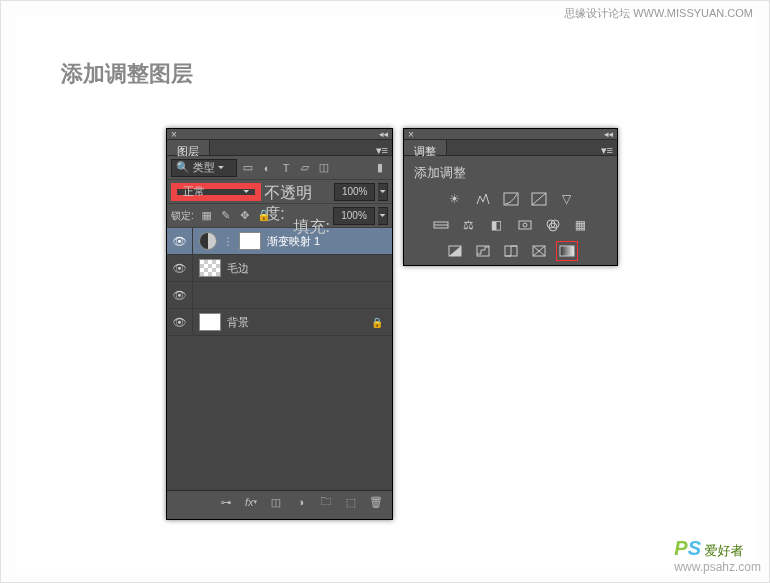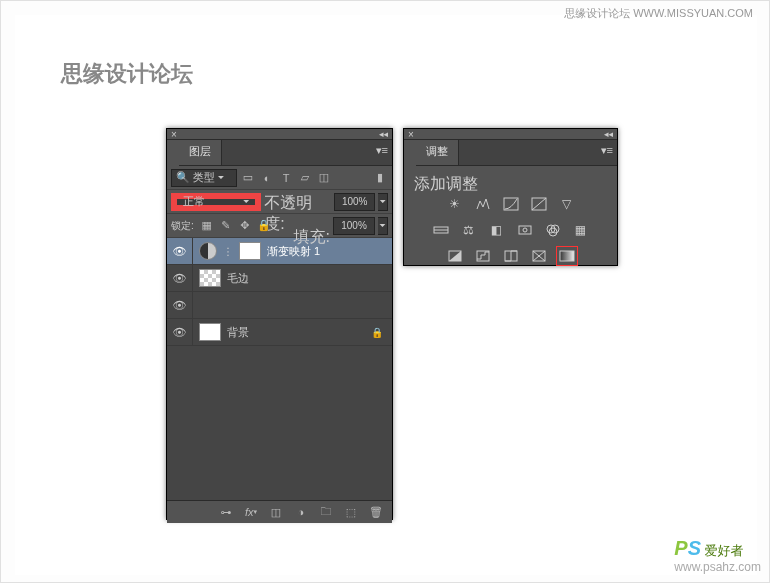--- a/index.html
+++ b/index.html
@@ -56,27 +56,26 @@
     background: #535353;
     display: flex;
     justify-content: space-between;
     align-items: center;
     padding: 0 4px;
     border-bottom: 1px solid #2a2a2a;
   }
   .close-x { color: #ccc; font-size: 10px; cursor:pointer; }
   .collapse-arrows { color: #ccc; font-size: 9px; cursor:pointer; }
   .tabbar {
-    height: 26px;
+    height: 16px;
     display: flex;
     align-items: stretch;
     background: #424242;
     border-bottom: 1px solid #2a2a2a;
     position: relative;
-    margin-left: 12px;
   }
   .tab {
     padding: 4px 10px;
     background: #535353;
     color: #e0e0e0;
     font-size: 11px;
     border-right: 1px solid #2a2a2a;
   }
   .tab-menu {
     position: absolute;
@@ -174,40 +173,40 @@
     display: flex;
     align-items: center;
     justify-content: flex-end;
     gap: 9px;
     padding: 0 8px;
     background: #535353;
   }
 
   
   .adjust-body { padding: 8px 10px; }
-  .adjust-label { font-size: 16px; color: #d0d0d0; }
+  .adjust-label { font-size: 13px; color: #d0d0d0; margin-bottom: 8px;}
   .adjust-icons { display:flex; flex-direction:column; gap:8px; align-items:center;}
   .adjust-row { display:flex; gap:8px; justify-content:center;}
   .adj-btn {
     width: 20px; height: 18px;
     display: flex; align-items:center; justify-content:center;
     color: #ccc;
     font-size: 12px;
     cursor: pointer;
   }
   .adj-btn.highlight { box-shadow: 0 0 0 1px #ff3333; }
   .adj-btn svg { width: 16px; height: 14px; }
 </style>
 </head>
 <body>
 
 <div class="canvas-edge"></div>
 
 <div class="watermark-top">思缘设计论坛  WWW.MISSYUAN.COM</div>
-<div class="page-title">思缘设计论坛</div>
+<div class="page-title">添加调整图层</div>
 
 <div class="watermark-bottom-right">
   <span class="ps-p">P</span><span class="ps-s">S</span>
   <span class="txt">爱好者</span>
   <span class="url">www.psahz.com</span>
 </div>
 
 <div class="panel panel-layers">
   <div class="panel-topbar">
     <span class="close-x">×</span>

